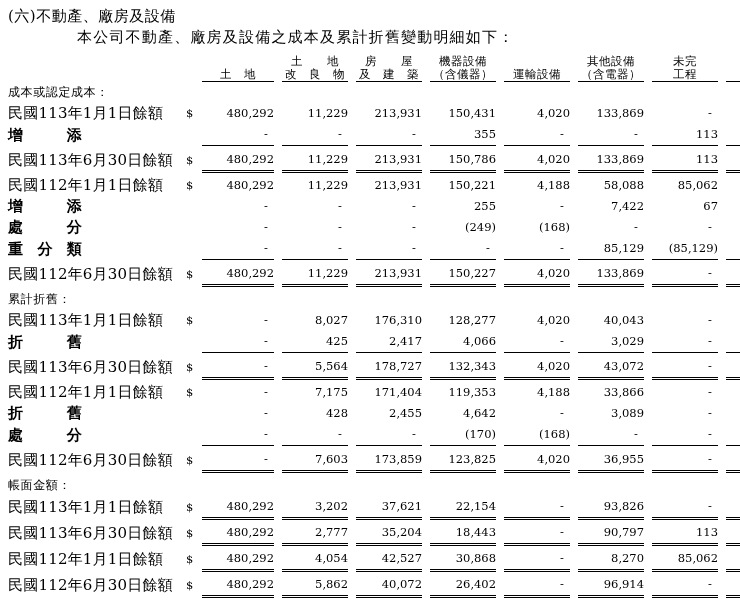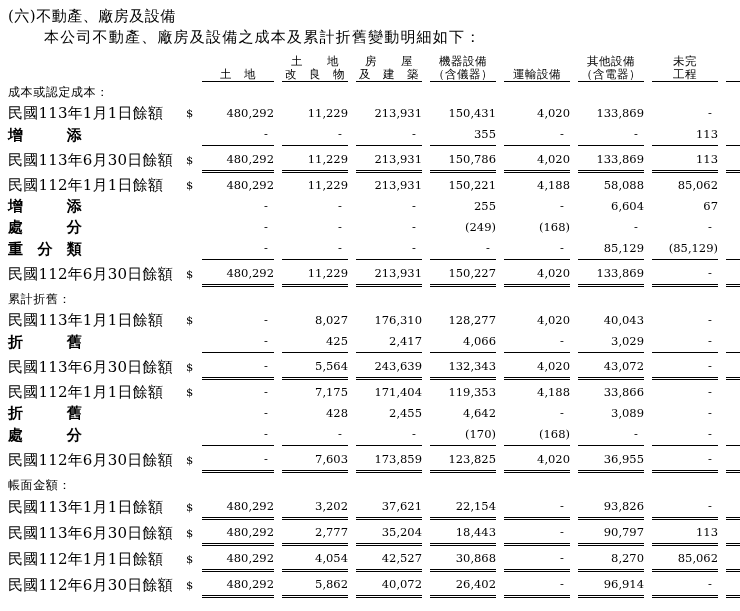--- a/index.html
+++ b/index.html
@@ -27,21 +27,21 @@
   .sec-title {
     font-size: 15px;
     line-height: 20px;
     letter-spacing: 0.5px;
     white-space: nowrap;
   }
   .sec-intro {
     font-size: 15px;
     line-height: 22px;
     letter-spacing: 1.2px;
-    margin-left: 36px;
+    margin-left: 69px;
     white-space: nowrap;
   }
 
   
   table.fin {
     border-collapse: collapse;
     width: 724px;
     margin-top: 6px;
     table-layout: fixed;
     font-size: 11.5px;
@@ -309,21 +309,21 @@
           <td class="num dash">-</td>
           <td></td>
           <td class="num dash">-</td>
           <td></td>
           <td class="num dash">-</td>
           <td></td>
           <td class="num">255</td>
           <td></td>
           <td class="num dash">-</td>
           <td></td>
-          <td class="num">6,604</td>
+          <td class="num">7,422</td>
           <td></td>
           <td class="num">67</td>
           <td></td>
           <td class="num">6,926</td>
         </tr>
         <tr>
           <td class="rlabel wide"><span class="lbl-spaced">處分</span></td>
           <td class="dollar"></td>
           <td class="num dash">-</td>
           <td></td>
@@ -429,21 +429,21 @@
         <tr class="spacer-row-sm">
           <td colspan="17"></td>
         </tr>
         <tr>
           <td class="rlabel">民國113年6月30日餘額</td>
           <td class="dollar bold">$</td>
           <td class="num dash bold rule-double">-</td>
           <td></td>
           <td class="num bold rule-double">5,564</td>
           <td></td>
-          <td class="num bold rule-double">243,639</td>
+          <td class="num bold rule-double">178,727</td>
           <td></td>
           <td class="num bold rule-double">132,343</td>
           <td></td>
           <td class="num bold rule-double">4,020</td>
           <td></td>
           <td class="num bold rule-double">43,072</td>
           <td></td>
           <td class="num dash bold rule-double">-</td>
           <td></td>
           <td class="num bold rule-double">366,614</td>

